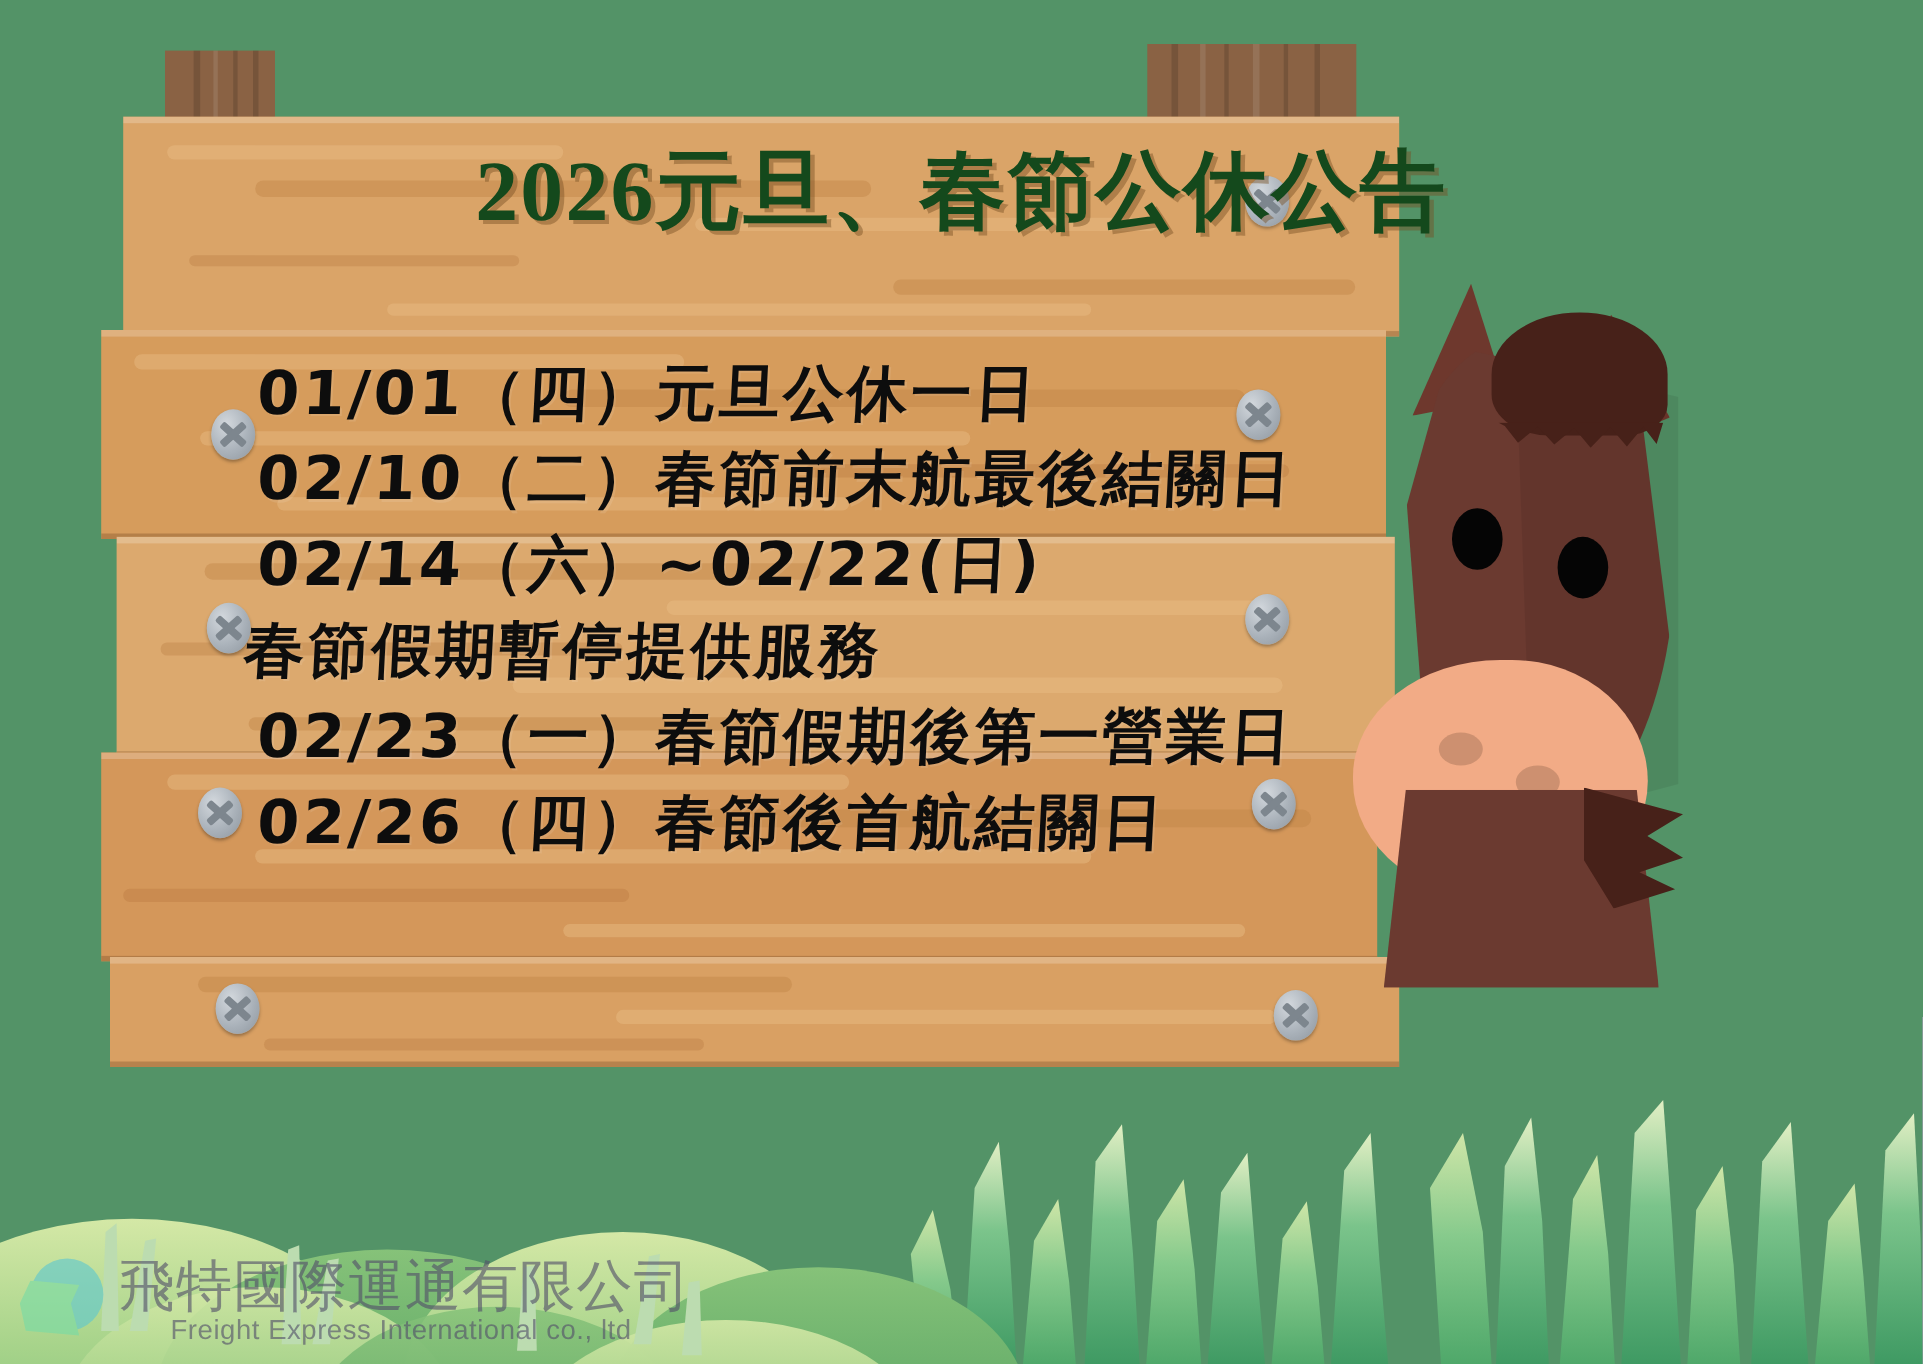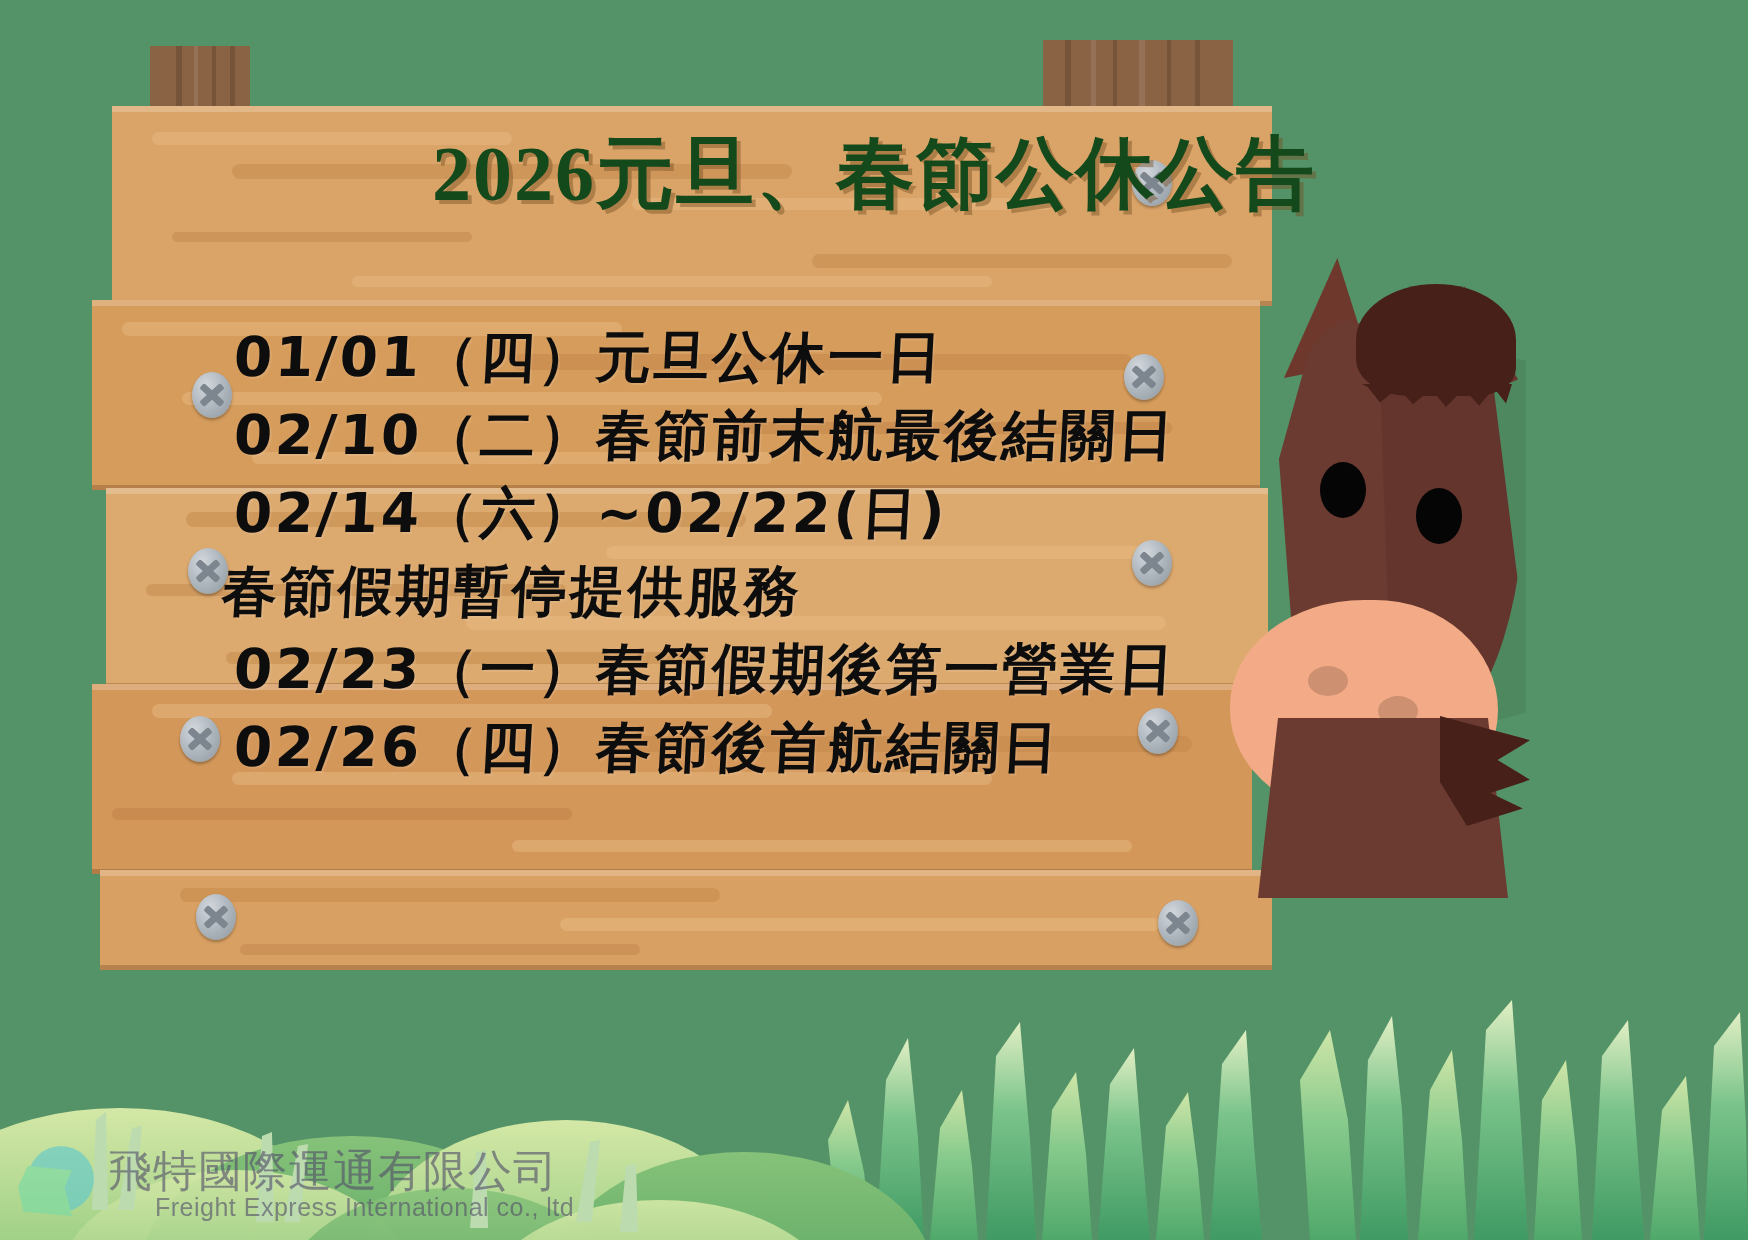--- a/index.html
+++ b/index.html
@@ -153,21 +153,21 @@
 
   
   #logo{position:absolute;left:18px;bottom:18px;display:flex;align-items:center;gap:14px;opacity:.62;}
   #logo-mark{position:relative;width:76px;height:76px;flex:0 0 76px;}
   #logo-circle{position:absolute;right:0;top:0;width:66px;height:66px;border-radius:50%;background:#5ec8cf;}
   #logo-leaf{
     position:absolute;left:0;top:20px;width:54px;height:52px;background:#77dba6;
     clip-path:polygon(18% 0%, 100% 8%, 86% 40%, 100% 96%, 10% 88%, 0% 40%);
   }
   #logo-text{display:flex;flex-direction:column;line-height:1.05;}
-  #logo-cn{font-size:44px;color:#53506a;letter-spacing:1px;}
+  #logo-cn{font-size:51px;color:#53506a;letter-spacing:1px;}
   #logo-en{font-size:25px;color:#53506a;letter-spacing:.5px;margin-left:47px;}
 </style>
 </head>
 <body>
 
 <div id="stage">
 
   <div class="bg-green"></div>
 
   <div class="post" id="post-left">

